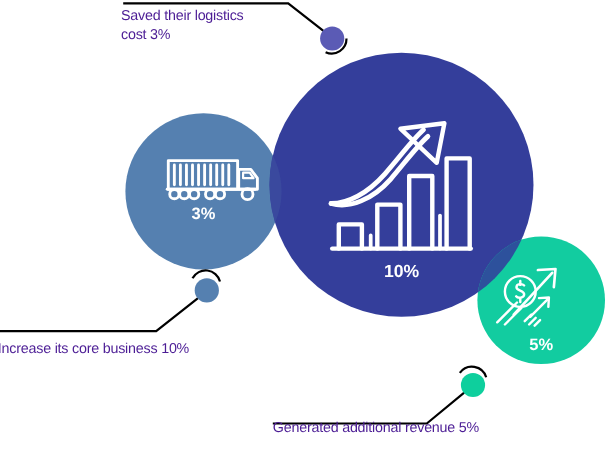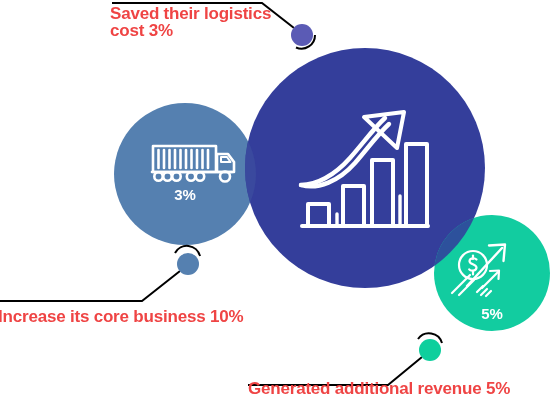--- a/index.html
+++ b/index.html
@@ -7,24 +7,24 @@
     width:550px;height:411px;
     background:#ffffff;
     font-family:"Liberation Sans","DejaVu Sans",sans-serif;
     overflow:hidden;
   }
   #stage{position:relative;width:550px;height:411px;}
   #stage svg.layer{position:absolute;left:0;top:0;width:550px;height:411px;}
   .callout-text{
     position:absolute;
     font-family:"Liberation Sans","DejaVu Sans",sans-serif;
-    font-weight:bold;
-    font-size:17px;
+    font-weight:normal;
+    font-size:13px;
     line-height:17px;
-    color:#ef4444;
+    color:#4c1d95;
     letter-spacing:-0.2px;
     white-space:pre-line;
   }
   #label-logistics{left:110px;top:5px;}
   #label-core{left:-2px;top:308px;}
   #label-revenue{left:248px;top:380px;}
   .pct-label{
     position:absolute;
     color:#ffffff;
     font-weight:bold;
@@ -163,16 +163,17 @@
 
   <div class="callout-text" id="label-logistics">Saved their logistics
 cost 3%</div>
 
   <div class="callout-text" id="label-core">Increase its core business 10%</div>
 
   <div class="callout-text" id="label-revenue">Generated additional revenue 5%</div>
 
   <div class="pct-label" id="pct-truck">3%</div>
 
+  <div class="pct-label" id="pct-chart">10%</div>
 
   <div class="pct-label" id="pct-money">5%</div>
 
 </div>
 
 </body></html>

